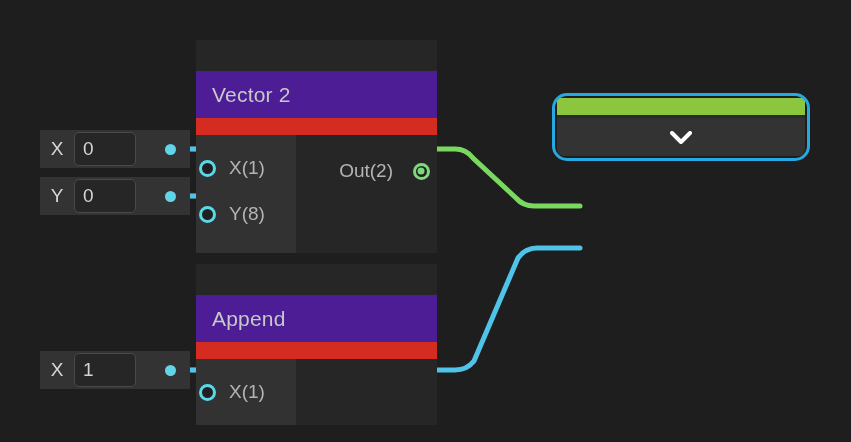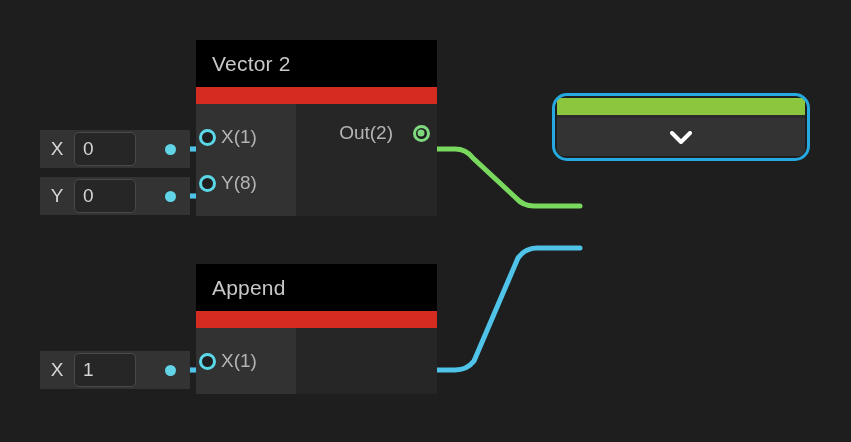--- a/index.html
+++ b/index.html
@@ -29,58 +29,59 @@
   .node {
     position: absolute;
     background: #262626;
     box-sizing: border-box;
     z-index: 10;
   }
   .node-title {
     color: #c8c8c8;
     font-size: 21px;
     padding: 12px 16px 11px 16px;
-    background: #000000;
+    background: #4c1d95;
     letter-spacing: 0.2px;
     white-space: nowrap;
+    margin-top: 31px;
   }
   .accent-bar {
     height: 17px;
     width: 100%;
   }
   .node-body {
     display: flex;
     align-items: stretch;
   }
   .in-col {
     background: #323232;
     flex: 0 0 auto;
     padding: 10px 0;
   }
   .out-col {
     background: #262626;
     flex: 1 1 auto;
-    padding: 6px 0;
+    padding: 13px 0;
     position: relative;
   }
   .port-row {
     display: flex;
     align-items: center;
     height: 46px;
     position: relative;
   }
   .port-row.out {
     justify-content: flex-end;
   }
   .port-label {
     color: #b4b4b4;
     font-size: 19px;
     white-space: nowrap;
   }
-  .in-col .port-label { padding-right: 22px; }
+  .in-col .port-label { margin-left: 8px; padding-right: 22px; }
   .out-col .port-label { margin-right: 14px; }
 
   
   .port {
     width: 17px;
     height: 17px;
     border-radius: 50%;
     box-sizing: border-box;
     flex: 0 0 auto;
     position: relative;

